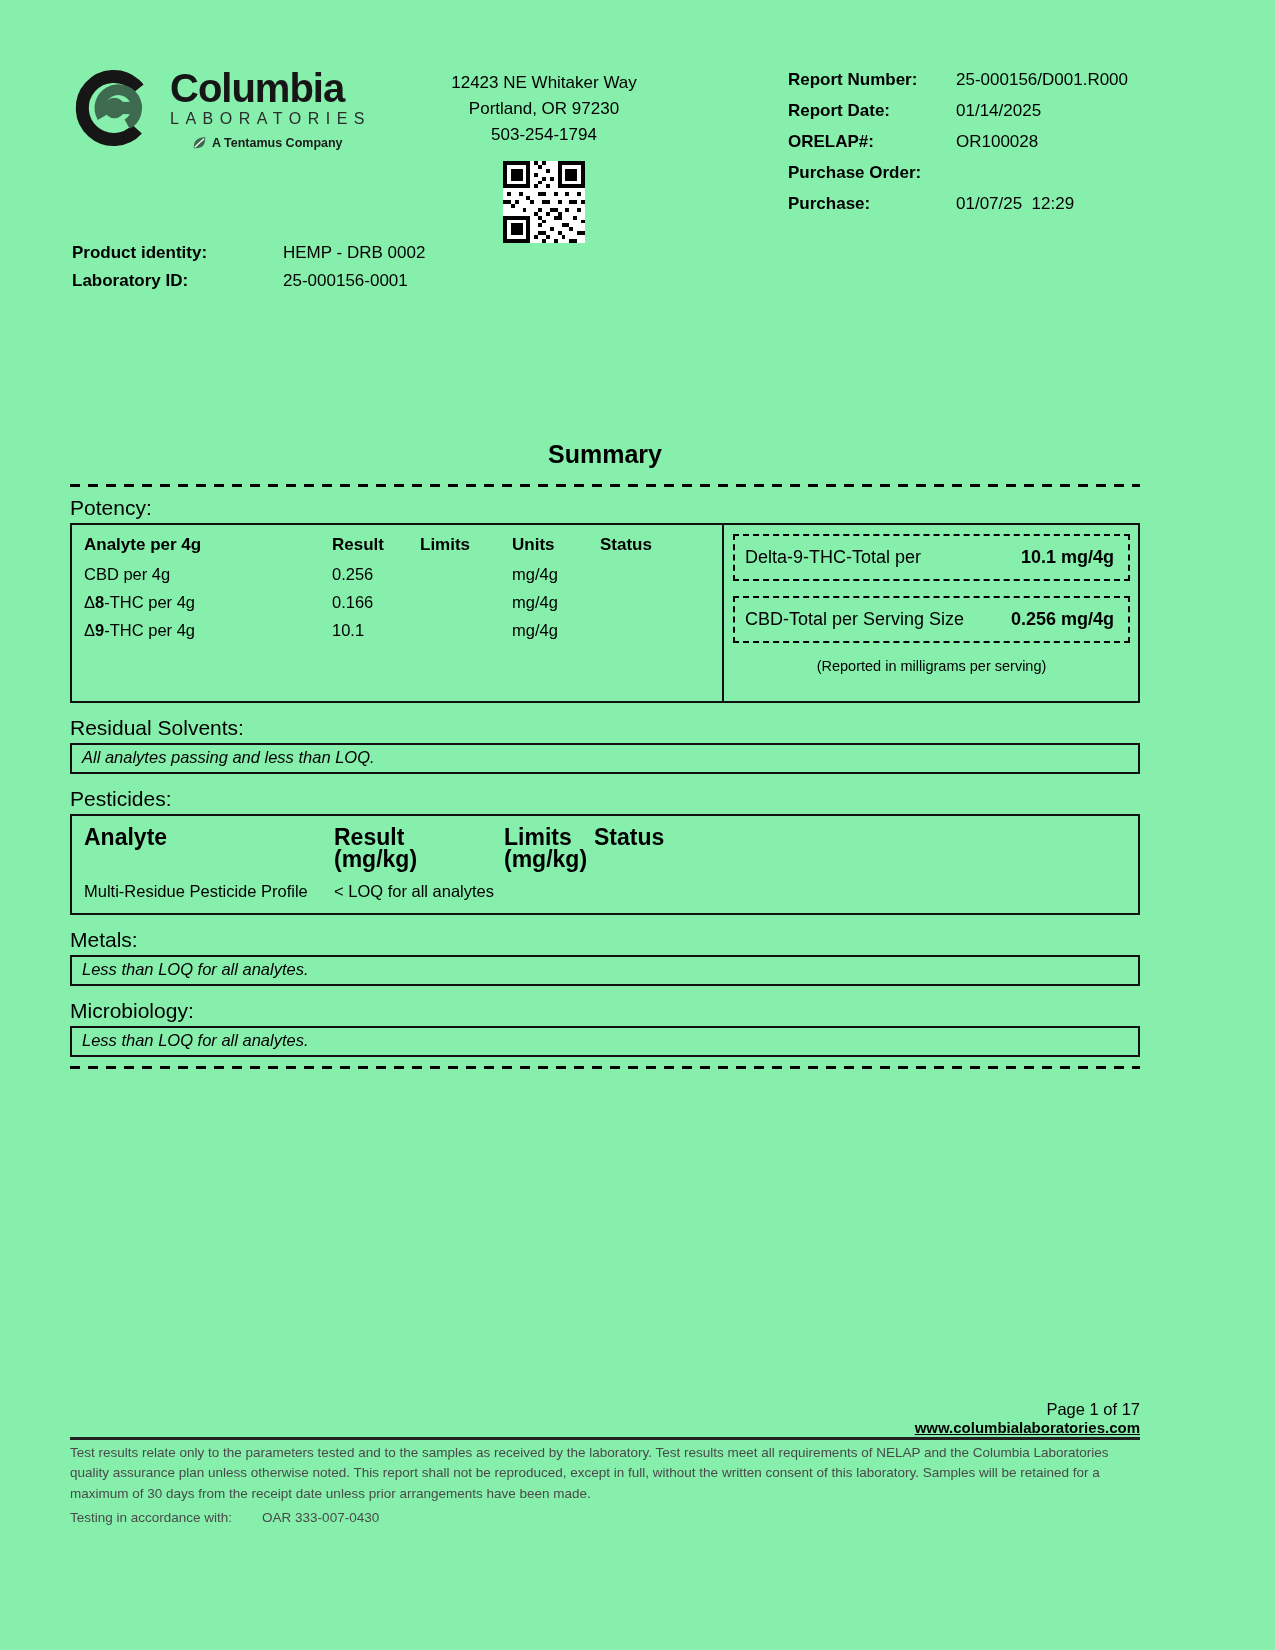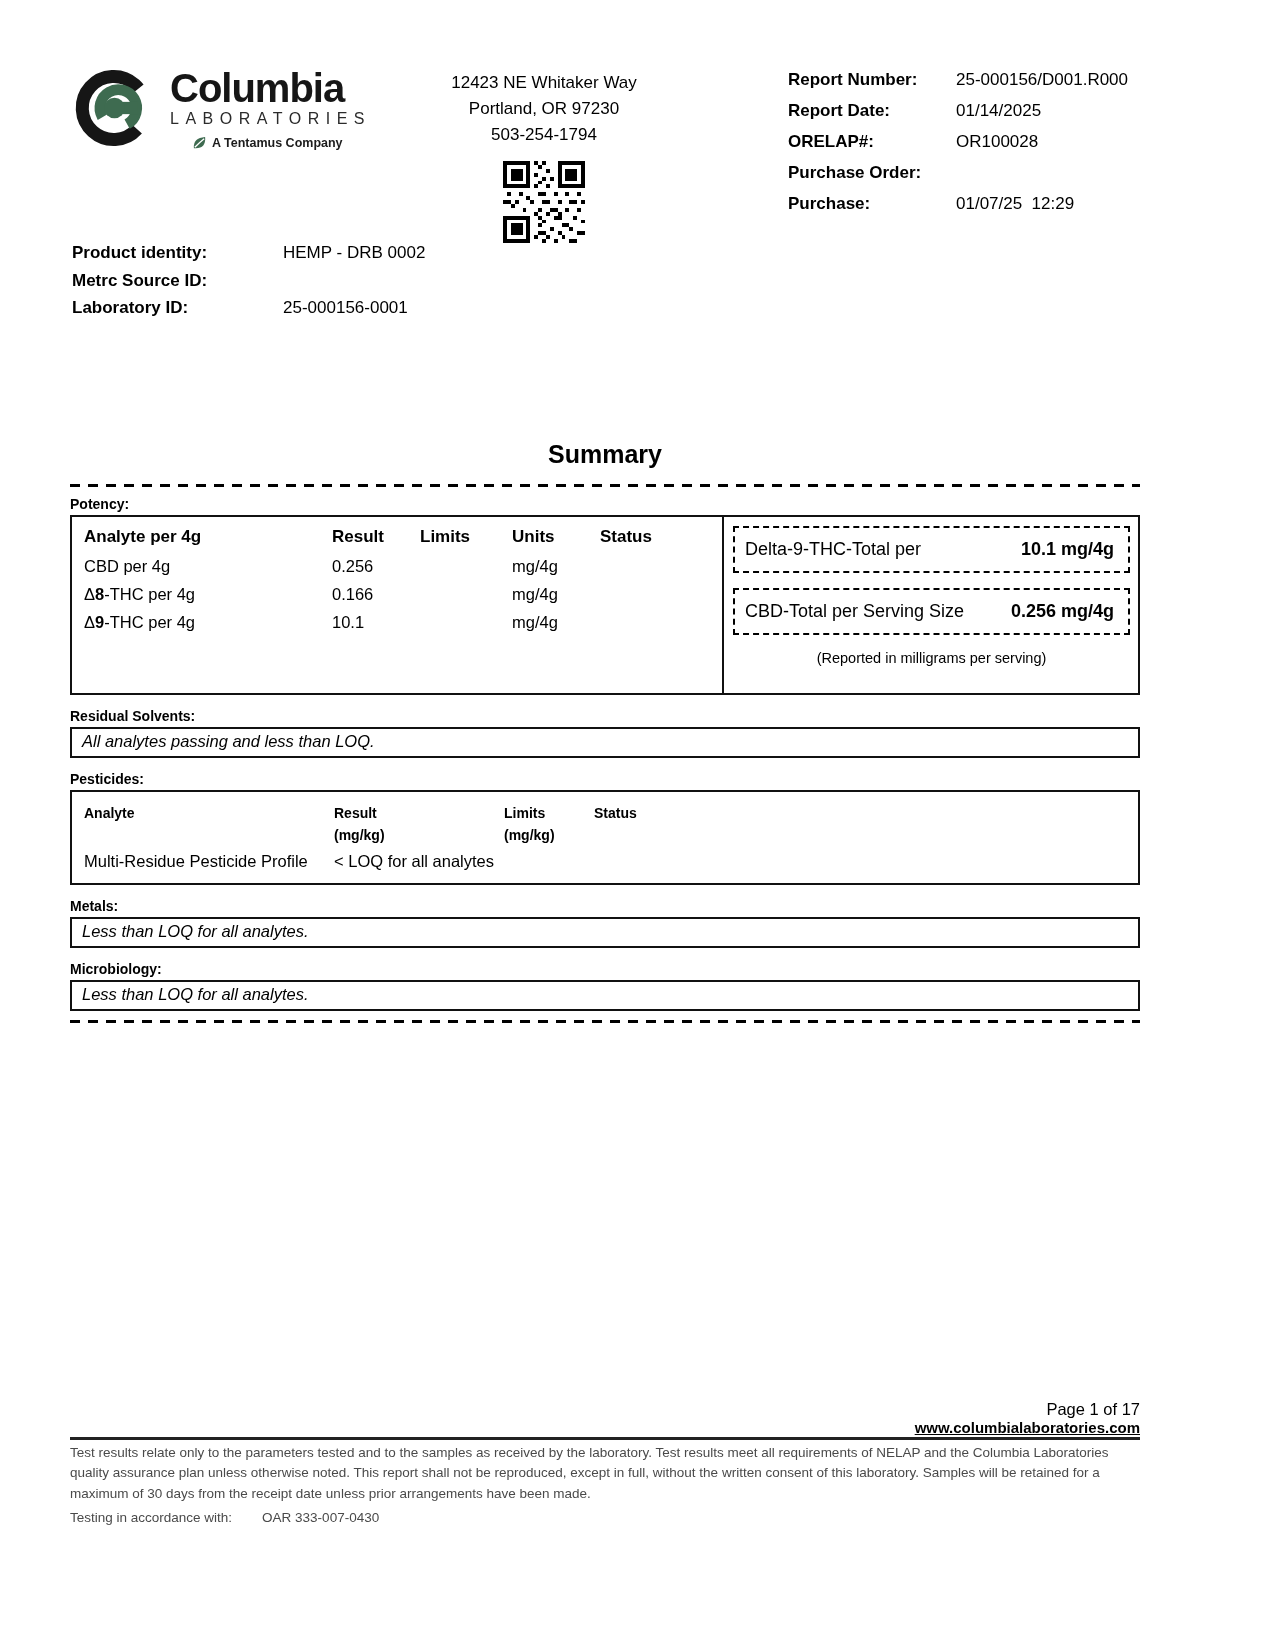--- a/index.html
+++ b/index.html
@@ -1,19 +1,19 @@
 <!DOCTYPE html>
 <html><head>
 <meta charset="utf-8">
 <style>
   html,body{margin:0;padding:0;background:#888;}
   .page{
     position:relative;
     width:1275px;height:1650px;
-    background:#ffffff;
+    background:#86efac;
     margin:0 auto;
     font-family:"Liberation Sans", sans-serif;
     color:#000;
     overflow:hidden;
   }
   
   .header{position:absolute;top:62px;left:70px;width:1070px;display:flex;align-items:flex-start;}
   .logo{display:flex;align-items:flex-start;width:300px;flex:0 0 300px;}
   .logo-mark{width:92px;height:92px;flex:0 0 92px;}
   .logo-text{margin-left:8px;padding-top:6px;}
@@ -29,36 +29,36 @@
   .ri-value{font-size:17px;white-space:pre-wrap;}
   
   .sample-info{position:absolute;top:243px;left:72px;}
   .si-row{display:flex;height:27.5px;}
   .si-label{font-weight:bold;font-size:17px;width:211px;flex:0 0 211px;}
   .si-value{font-size:17px;white-space:pre-wrap;}
   
   .content{position:absolute;top:440px;left:70px;width:1070px;}
   .summary-title{text-align:center;font-size:25px;font-weight:bold;margin-bottom:15px;}
   .dashed-rule{height:3px;background:repeating-linear-gradient(90deg,#000 0 10px,transparent 10px 18px);}
-  .section-label{font-size:14px;font-weight:bold;margin-top:9px;margin-bottom:3px;}
+  .section-label{font-size:21px;font-weight:normal;margin-top:9px;margin-bottom:3px;}
   .box{border:2px solid #111;box-sizing:border-box;}
   .potency-box{display:flex;height:180px;}
   .pot-left{width:652px;flex:0 0 652px;border-right:2px solid #111;box-sizing:border-box;padding:10px 0 0 0;}
   .pot-grid{display:grid;grid-template-columns:248px 88px 92px 88px 1fr;padding:0 12px;font-size:16.5px;}
   .pot-grid.head{font-weight:bold;font-size:17px;margin-bottom:10px;}
   .pot-grid.row{margin-bottom:9px;}
   .pot-right{flex:1;padding:9px 8px 6px 9px;box-sizing:border-box;}
   .total-row{border:2px dashed #000;display:flex;justify-content:space-between;align-items:center;padding:11px 10px;margin-bottom:15px;}
   .total-label{font-size:18px;}
   .total-value{font-size:18px;padding-right:4px;font-weight:bold;}
   .totals-note{text-align:center;font-size:14.5px;margin-top:2px;}
   .note-box{padding:3px 10px 5px 10px;font-size:16.5px;font-style:italic;margin-bottom:6px;}
   .pest-box{padding:10px 0 12px 0;}
   .pest-grid{display:grid;grid-template-columns:250px 170px 90px 1fr;padding:0 12px;font-size:16.5px;}
-  .pest-grid.head{font-weight:bold;font-size:14px;line-height:22px;margin-bottom:6px;}
+  .pest-grid.head{font-weight:bold;font-size:23px;line-height:22px;margin-bottom:12px;}
   .rs-label{margin-top:13px;}
   .final-rule{margin-top:9px;}
   
   .footer{position:absolute;top:1400px;left:70px;width:1070px;}
   .page-num{text-align:right;font-size:16.5px;height:19px;}
   .website{text-align:right;font-size:15px;font-weight:bold;text-decoration:underline;margin-top:0px;}
   .footer-rule{border-top:3px solid #222;margin-top:1px;}
   .disclaimer{font-size:13.5px;color:#4a4a4a;line-height:1.5;margin-top:3px;}
   .testing{font-size:13.5px;color:#4a4a4a;margin-top:6px;display:flex;}
   .testing-value{margin-left:30px;}
@@ -188,24 +188,20 @@
       </div>
     </div>
   </div>
 
   <div class="sample-info">
     <div class="si-row">
       <div class="si-label">Product identity:</div>
       <div class="si-value">HEMP - DRB 0002</div>
     </div>
     <div class="si-row">
-      <div class="si-label">Metrc Source ID:</div>
-      <div class="si-value"></div>
-    </div>
-    <div class="si-row">
       <div class="si-label">Laboratory ID:</div>
       <div class="si-value">25-000156-0001</div>
     </div>
   </div>
 
   <div class="content">
     <div class="summary-title">Summary</div>
     <div class="dashed-rule"></div>
 
     <div class="section-label">Potency:</div>

